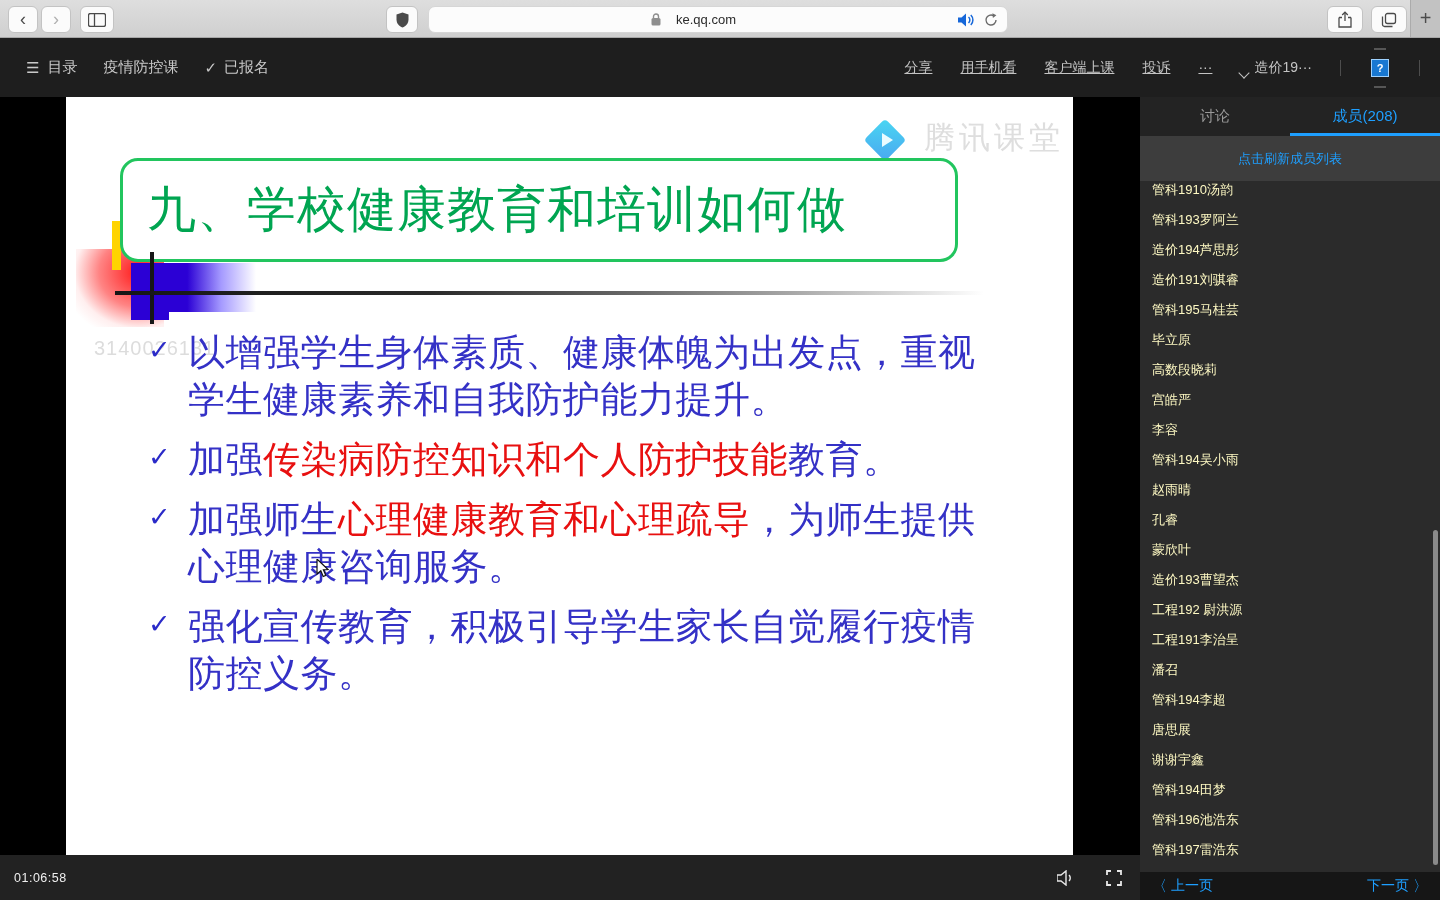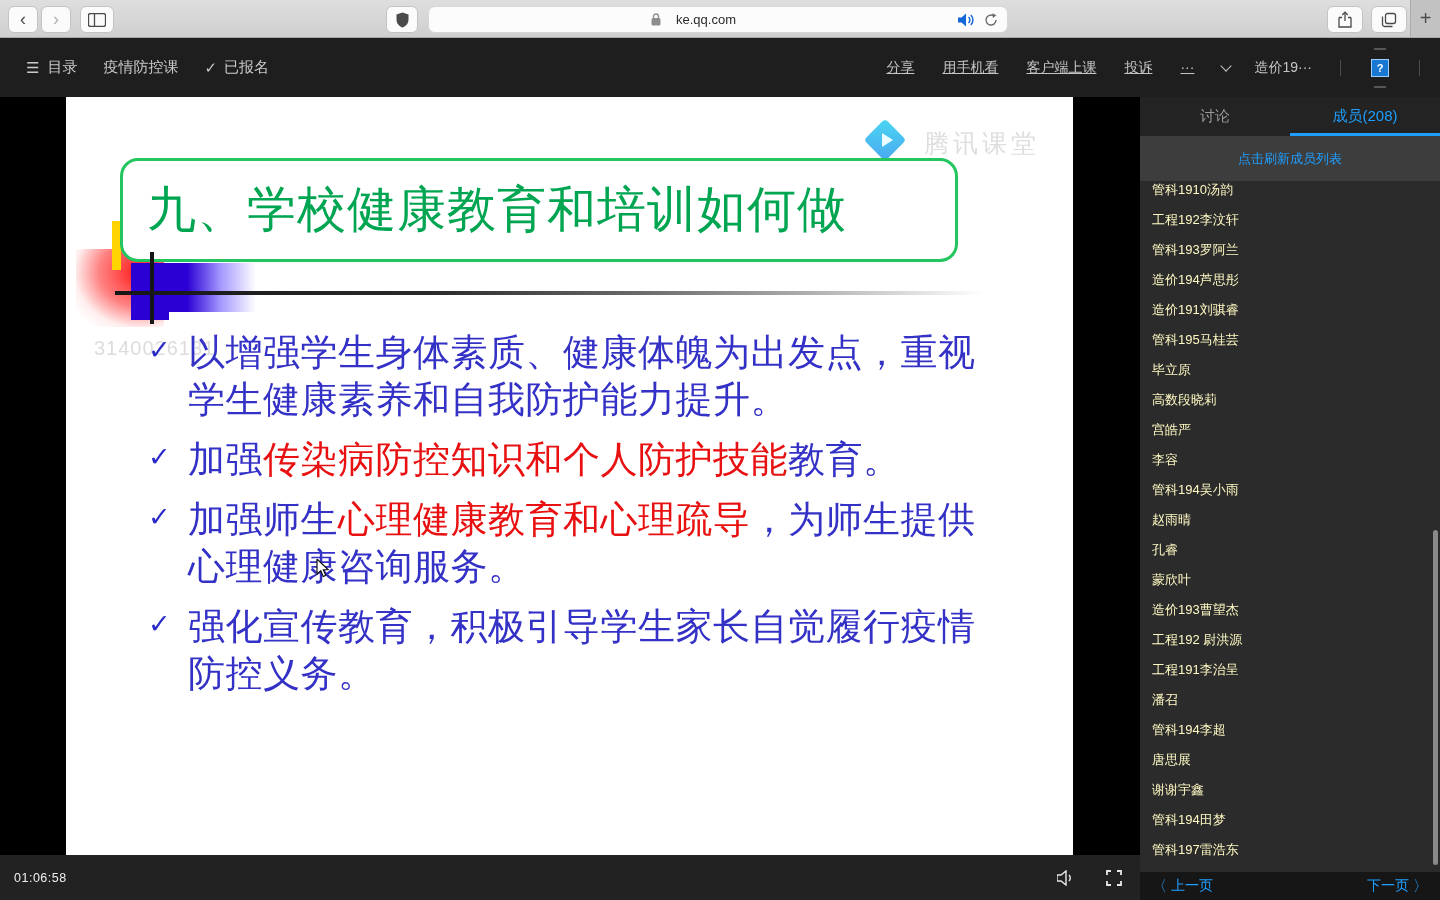--- a/index.html
+++ b/index.html
@@ -30,42 +30,42 @@
 
   
   .page-header { position:absolute; left:0; top:38px; width:1440px; height:59px;
     background:#1e1e1e; display:flex; align-items:center; color:#c9c9c9; font-size:15px; }
   .ph-left { display:flex; align-items:center; gap:26px; padding-left:26px; }
   .ph-menu { display:flex; align-items:center; gap:8px; }
   .ph-enrolled { display:flex; align-items:center; gap:7px; }
   .ph-right { position:absolute; right:20px; display:flex; align-items:center; gap:28px;
     font-size:14px; color:#c4c4c4; }
   .ph-action { cursor:default;text-decoration:underline; }
-  .ph-drop { display:flex; align-items:center; gap:24px; }
+  .ph-drop { display:flex; align-items:flex-end; gap:6px; }
   .chev-down { width:8px; height:8px; border-left:1.5px solid #c4c4c4; border-bottom:1.5px solid #c4c4c4;
     transform:rotate(-45deg); margin-top:-4px; }
   .vsep { width:1px; height:16px; background:#4d4d4d; }
   .broken-wrap { position:relative; width:22px; height:40px; display:flex; align-items:center; justify-content:center; }
   .broken-img { width:18px; height:18px; background:#1878d2; border:1.5px solid #9fd2ff;
     color:#fff; font-size:11px; font-weight:bold; display:flex; align-items:center; justify-content:center; }
   .broken-dash { position:absolute; left:5px; width:12px; height:2px; background:#565656; }
 
   
   .viewer { position:absolute; left:0; top:97px; width:1140px; height:758px; background:#000; }
   .slide { position:absolute; left:66px; top:0; width:1007px; height:758px; background:#fff;
     overflow:hidden; font-family:"Liberation Serif", serif; }
 
   .wm-logo { position:absolute; left:800px; top:26px; width:48px; height:44px; }
   .wm-diamond { position:absolute; left:4px; top:2px; width:30px; height:30px;
     background:linear-gradient(135deg,#49d6f2,#4aa8f0); transform:rotate(45deg); border-radius:4px; }
   .wm-under { position:absolute; left:12px; top:20px; width:22px; height:22px;
     background:#b9b4ee; transform:rotate(45deg); border-radius:3px; z-index:-1; }
   .wm-play { position:absolute; left:16px; top:10px; width:0; height:0;
     border-left:11px solid #eafcff; border-top:7px solid transparent; border-bottom:7px solid transparent; }
-  .wm-text { position:absolute; left:858px; top:30px; font-size:25px; letter-spacing:4px;
+  .wm-text { position:absolute; left:858px; top:20px; font-size:31px; letter-spacing:4px;
     color:rgba(195,195,195,0.55); text-shadow:0 0 1px rgba(255,255,255,0.8); }
   .wm-id { position:absolute; left:28px; top:240px; font-size:20px; color:rgba(140,140,140,0.30);
     font-family:"Liberation Sans",sans-serif; letter-spacing:1px; }
 
   .title-box { position:absolute; left:54px; top:61px; width:838px; height:104px;
     border:3px solid #22c55e; border-radius:18px; background:#fff;
     display:flex; align-items:center; padding-left:24px; z-index:3; }
   .title-text { font-size:49px; color:#00a551; letter-spacing:1px; white-space:nowrap; }
 
   .dec-yellow { position:absolute; left:46px; top:124px; width:9px; height:49px; background:#ffd400; z-index:2; }
@@ -326,23 +326,20 @@
       </div>
     <div class="refresh-bar">
       <span>点击刷新成员列表</span>
     </div>
     <div class="member-list">
 
         <div class="member-row">
           <span>管科1910汤韵</span>
         </div>
 
-        <div class="member-row">
-          <span>工程192李汶轩</span>
-        </div>
 
         <div class="member-row">
           <span>管科193罗阿兰</span>
         </div>
 
         <div class="member-row">
           <span>造价194芦思彤</span>
         </div>
 
         <div class="member-row">
@@ -410,20 +407,23 @@
         </div>
 
         <div class="member-row">
           <span>谢谢宇鑫</span>
         </div>
 
         <div class="member-row">
           <span>管科194田梦</span>
         </div>
 
+        <div class="member-row">
+          <span>管科196池浩东</span>
+        </div>
 
         <div class="member-row">
           <span>管科197雷浩东</span>
         </div>
       </div>
     <div class="scroll-thumb"></div>
     <div class="pager">
       <div class="pager-btn">
         <span class="angle">〈</span>
         <span>上一页</span>

